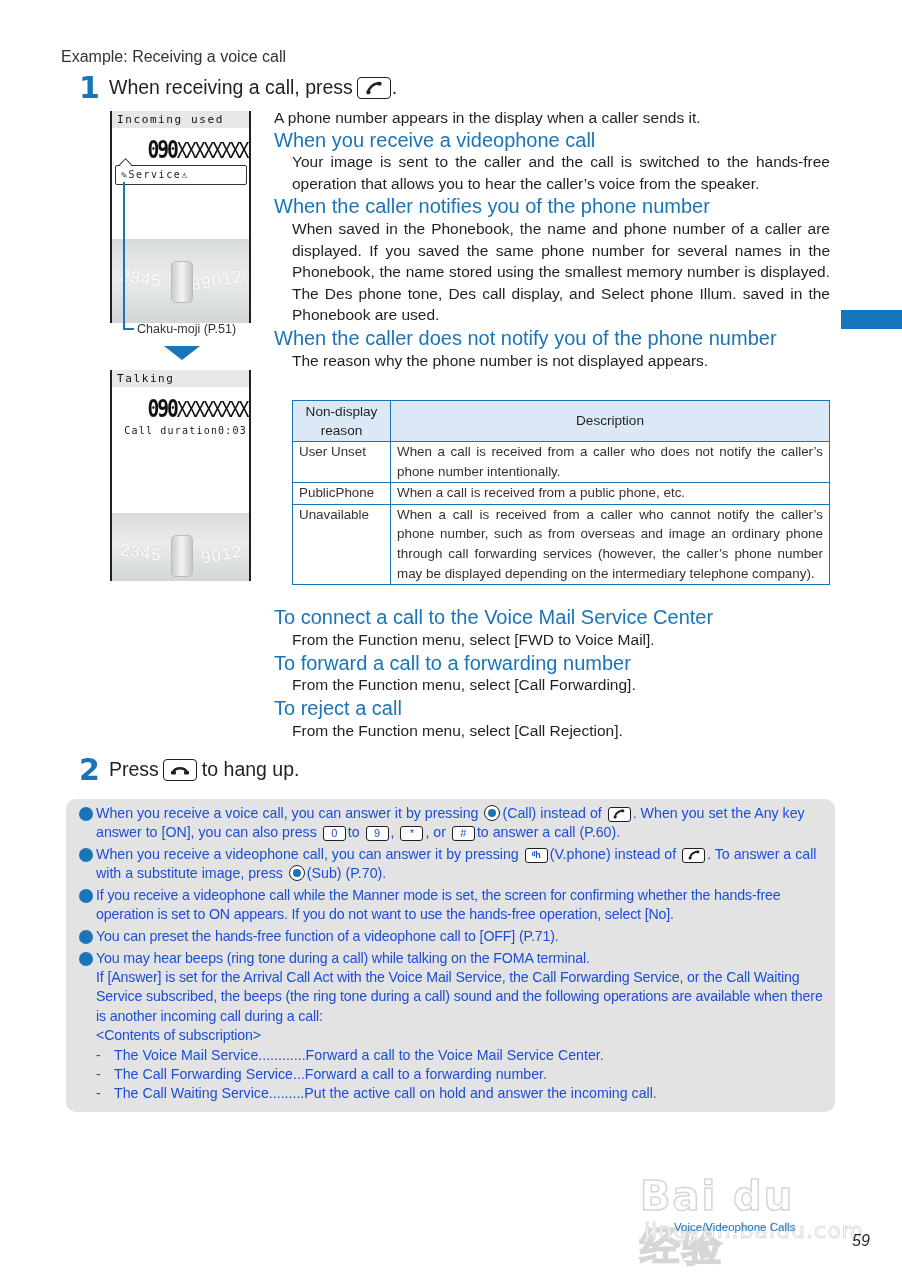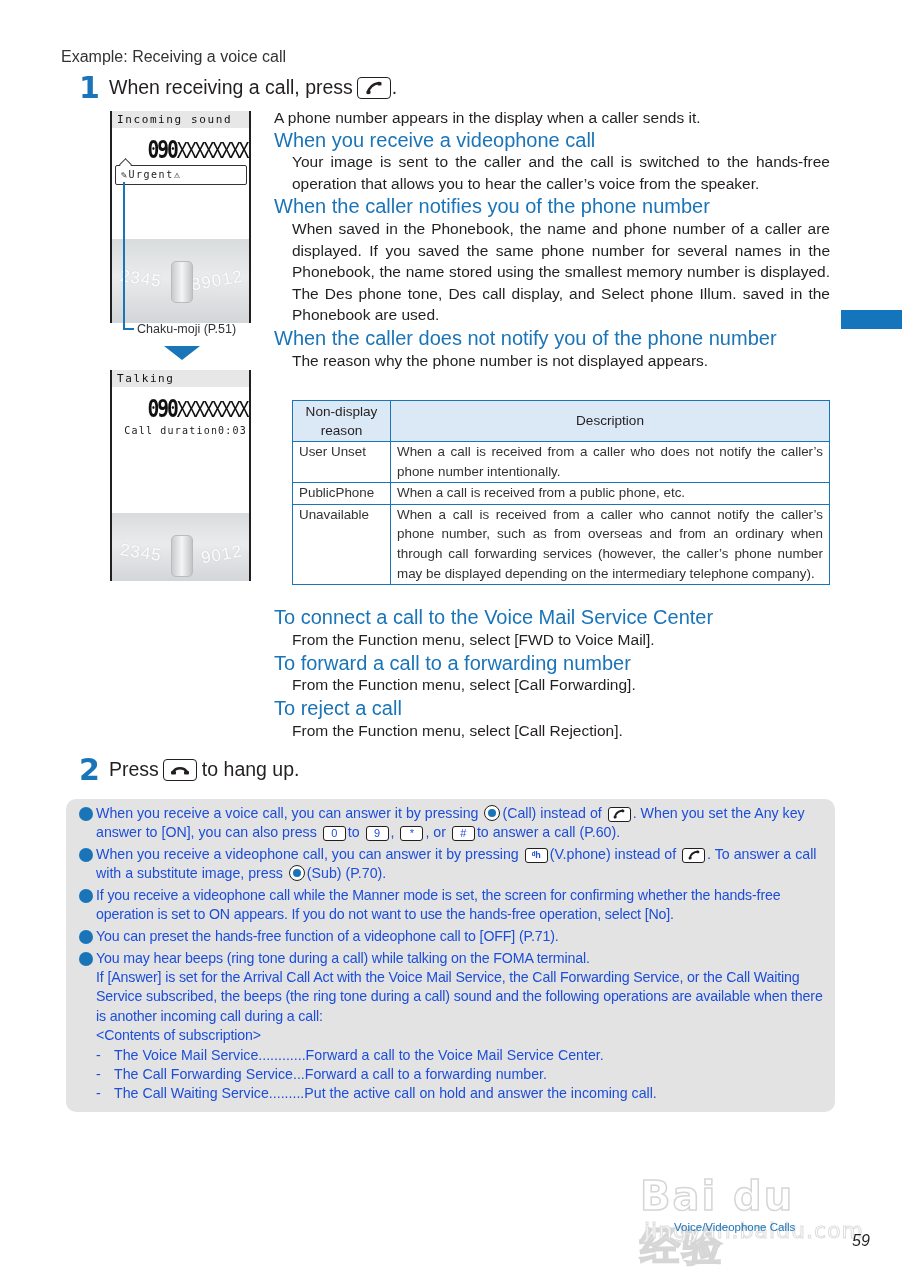--- a/index.html
+++ b/index.html
@@ -91,24 +91,24 @@
           <path d="M4 12 C5 6 9 3 15 2" stroke="#231f20" stroke-width="2.6" fill="none" stroke-linecap="round"></path>
           <rect x="2.5" y="9.5" width="4" height="3.5" rx="1" fill="#231f20"></rect>
           <rect x="13.5" y="1" width="4" height="3.5" rx="1" fill="#231f20"></rect>
         </svg>
     </span>
     <span>.</span>
   </span>
 </div>
 
 <div class="phone phone1">
-  <div class="phone-title">Incoming sound</div>
+  <div class="phone-title">Incoming used</div>
   <div class="phone-number"><b>090</b><span>XXXXXXXX</span></div>
   <div class="chaku-box">
-    <span>✎</span><span>Urgent</span><span>⚠</span>
+    <span>✎</span><span>Service</span><span>⚠</span>
   </div>
   <div class="phone-wallpaper">
     <span class="wp-digits wp-d1">2345</span>
     <span class="wp-digits wp-d2">89012</span>
     <span class="wp-phone"></span>
   </div>
 </div>
 <div class="chaku-line-v"></div>
 <div class="chaku-line-h"></div>
 <div class="chaku-label">Chaku-moji (P.51)</div>
@@ -149,21 +149,21 @@
     <tr>
       <td class="reason">User Unset</td>
       <td>When a call is received from a caller who does not notify the caller’s phone number intentionally.</td>
     </tr>
     <tr>
       <td class="reason">PublicPhone</td>
       <td>When a call is received from a public phone, etc.</td>
     </tr>
     <tr>
       <td class="reason">Unavailable</td>
-      <td>When a call is received from a caller who cannot notify the caller’s phone number, such as from overseas and from an ordinary when through call forwarding services (however, the caller’s phone number may be displayed depending on the intermediary telephone company).</td>
+      <td>When a call is received from a caller who cannot notify the caller’s phone number, such as from overseas and image an ordinary phone through call forwarding services (however, the caller’s phone number may be displayed depending on the intermediary telephone company).</td>
     </tr>
   </tbody>
 </table>
 
 <div class="col col2">
   <div class="sub-head">To connect a call to the Voice Mail Service Center</div>
   <div class="indent">From the Function menu, select [FWD to Voice Mail].</div>
   <div class="sub-head" style="margin-top:2.5px">To forward a call to a forwarding number</div>
   <div class="indent">From the Function menu, select [Call Forwarding].</div>
   <div class="sub-head" style="margin-top:2.5px">To reject a call</div>

